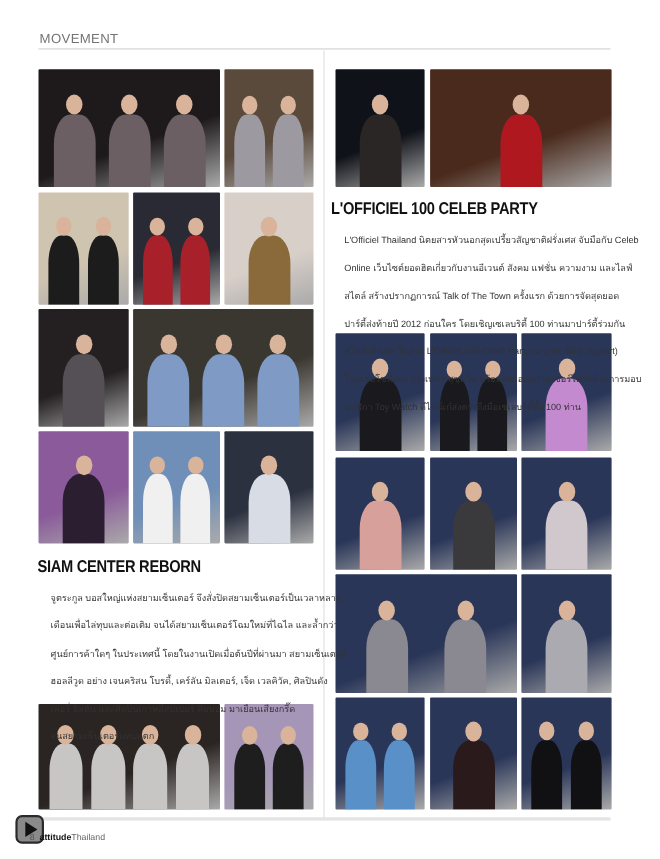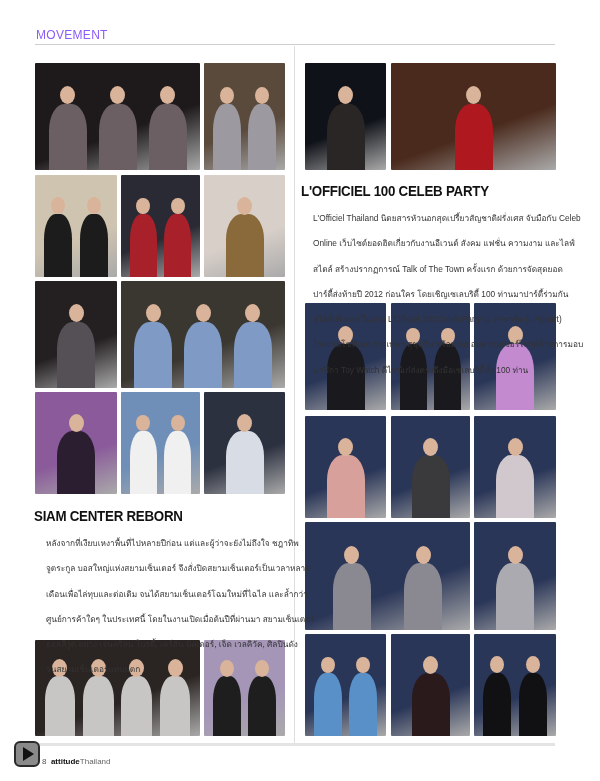--- a/index.html
+++ b/index.html
@@ -1,30 +1,30 @@
 <!DOCTYPE html>
 <html><head>
 <meta charset="utf-8">
 <style>
   html,body{margin:0;padding:0;background:#ffffff;}
   body{width:600px;height:781px;position:relative;overflow:hidden;font-family:"Liberation Sans",sans-serif;color:#222;}
   .abs{position:absolute;}
-  .section-label{left:36px;top:28px;font-size:12px;letter-spacing:0.3px;color:#8b5cf6;}
+  .section-label{left:36px;top:28px;font-size:12px;letter-spacing:0.3px;color:#737373;}
   .header-rule{left:35px;top:44px;width:520px;height:1px;background:#cfcfcf;}
   .col-divider{left:294px;top:46px;width:1px;height:698px;background:#dedede;}
   .bottom-rule{left:35px;top:743px;width:520px;height:3px;background:#e4e4e4;}
   .photo{position:absolute;overflow:hidden;border-radius:1px;}
   .photo .fig{position:absolute;bottom:0;border-radius:40% 40% 0 0;}
   .photo .head{position:absolute;border-radius:50%;}
   .heading{font-family:"Liberation Sans",sans-serif;font-weight:bold;font-size:15.5px;letter-spacing:-0.3px;color:#111;transform:scaleX(0.86);transform-origin:left top;white-space:nowrap;}
   .body-text{font-size:8.3px;line-height:13.3px;color:#333;}
   .body-text p{margin:12px;white-space:nowrap;}
   .play-btn{left:14px;top:741px;width:26px;height:26px;border:2px solid #2a2a2a;border-radius:6px;background:#8a8a8a;box-sizing:border-box;}
   .play-btn .tri{position:absolute;left:7px;top:4px;width:0;height:0;border-top:7px solid transparent;border-bottom:7px solid transparent;border-left:11px solid #111;}
-  .footer{left:42px;top:757px;font-size:8px;color:#555;text-align:right;}
+  .footer{left:27px;top:757px;font-size:8px;color:#555;text-align:right;}
   .footer b{color:#111;}
   .footer .brand2{color:#666;}
 </style>
 </head>
 <body>
 
 <div class="abs section-label">MOVEMENT</div>
 <div class="abs header-rule"></div>
 <div class="abs col-divider"></div>
 <div class="abs bottom-rule"></div>
@@ -162,25 +162,25 @@
       <div class="fig" style="left: 8.91304px; width: 28.5217px; height: 63.24px; background: rgb(17, 17, 20);"></div>
       <div class="head" style="width: 14.2609px; height: 17.113px; left: 16.0435px; top: 22.36px; background: rgb(217, 180, 154);"></div>
       <div class="fig" style="left: 44.5652px; width: 28.5217px; height: 63.24px; background: rgb(17, 17, 20);"></div>
       <div class="head" style="width: 14.2609px; height: 17.113px; left: 51.6957px; top: 22.36px; background: rgb(217, 180, 154);"></div>
     </div>
   </div>
 
 <div class="abs" style="left:34px;top:507px;">
   <div class="heading">SIAM CENTER REBORN</div>
   <div class="body-text" id="left-body" style="margin-top:3px;">
-      <p>หลังจากที่เงียบเหงาพื้นที่ไปหลายปีก่อน แต่และผู้ว่าจะยังไม่ถึงใจ ชฎาทิพ</p>
       <p>จูตระกูล บอสใหญ่แห่งสยามเซ็นเตอร์ จึงสั่งปิดสยามเซ็นเตอร์เป็นเวลาหลาย</p>
       <p>เดือนเพื่อไล่ทุบและต่อเติม จนได้สยามเซ็นเตอร์โฉมใหม่ที่ไฉไล และล้ำกว่า</p>
       <p>ศูนย์การค้าใดๆ ในประเทศนี้ โดยในงานเปิดเมื่อต้นปีที่ผ่านมา สยามเซ็นเตอร์</p>
       <p>ฮอลลีวูด อย่าง เจนคริสน โบรดี้, เคร์ลัน มิลเตอร์, เจ็ด เวลคิวัค, ศิลปินดัง</p>
+      <p>เคอรี่ ฮิลตัน และศิลปินเกาหลีสุปเปอร์ คิมบอม มาเยือนเสียงกรี๊ด</p>
       <p>จนสยามเซ็นเตอร์แทบแตก</p>
     </div>
 </div>
 
 <div class="abs" style="left:301px;top:182px;">
   <div class="heading">L'OFFICIEL 100 CELEB PARTY</div>
   <div class="body-text" id="right-body" style="margin-top:2px;">
       <p>L'Officiel Thailand นิตยสารหัวนอกสุดเปรี้ยวสัญชาติฝรั่งเศส จับมือกับ Celeb</p>
       <p>Online เว็บไซต์ยอดฮิตเกี่ยวกับงานอีเวนต์ สังคม แฟชั่น ความงาม และไลฟ์</p>
       <p>สไตล์ สร้างปรากฏการณ์ Talk of The Town ครั้งแรก ด้วยการจัดสุดยอด</p>

